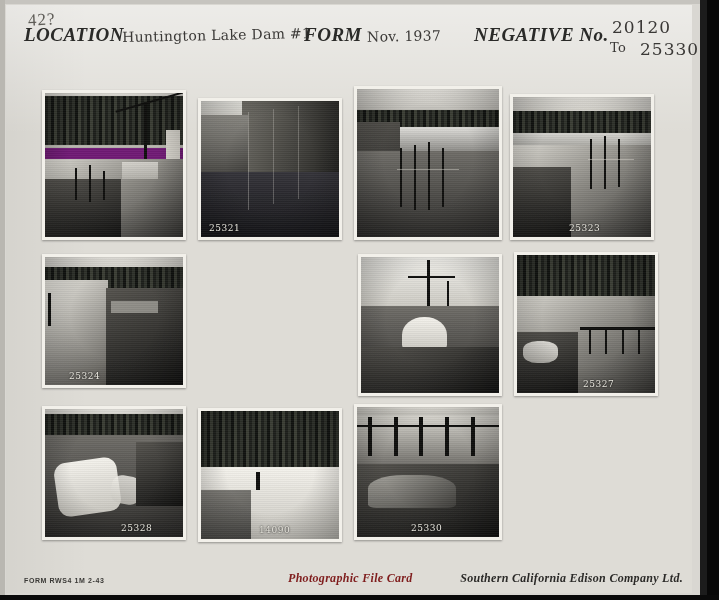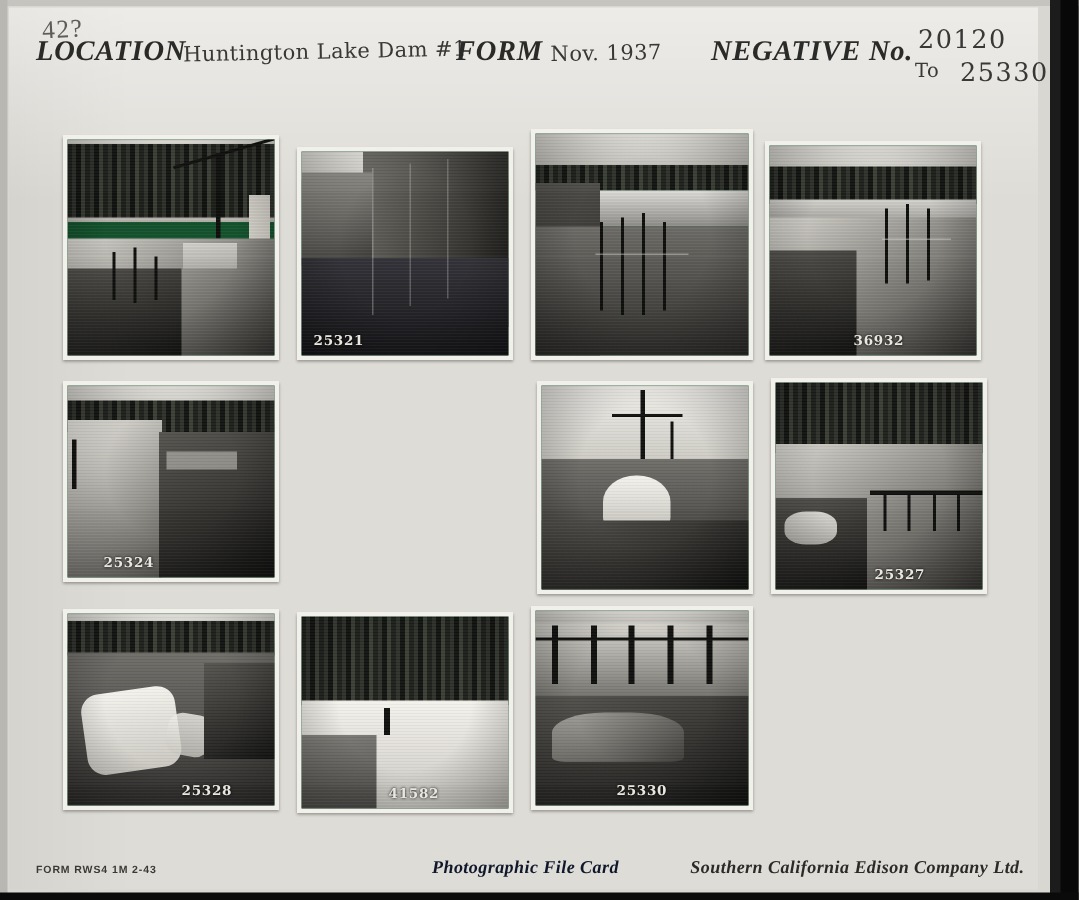--- a/index.html
+++ b/index.html
@@ -123,22 +123,21 @@
     background: #f2f0ea;
     padding: 3px;
     box-shadow: 0 1px 2px rgba(0,0,0,0.35);
     box-sizing: border-box;
   }
   .ph .img {
     position: relative;
     width: 100%;
     height: 100%;
     overflow: hidden;
-    background: #14532d;
-    font-weight: bold;
+    background: #701a75;
   }
   .cap {
     position: absolute;
     bottom: 4px;
     font-family: "DejaVu Serif", serif;
     font-size: 9px;
     color: #e9e7df;
     letter-spacing: 0.5px;
     text-shadow: 0 0 2px #000;
     z-index: 6;
@@ -212,21 +211,21 @@
     letter-spacing: 0.6px;
   }
   .foot-center {
     position: absolute;
     left: 288px;
     bottom: 14px;
     font-family: "Liberation Serif", serif;
     font-style: italic;
     font-weight: bold;
     font-size: 12px;
-    color: #0f172a;
+    color: #7f1d1d;
     letter-spacing: 0.3px;
     margin-top: 44px;
   }
   .foot-right {
     position: absolute;
     right: 36px;
     bottom: 14px;
     font-family: "Liberation Serif", serif;
     font-style: italic;
     font-weight: bold;
@@ -315,21 +314,21 @@
         <div class="treeline" style="top:10%; height:18%;"></div>
         <div class="water" style="top:26%; height:12%; background:linear-gradient(to bottom,#d6d5d0,#9b9a95);"></div>
         <div class="rockmass" style="left:0; top:34%; width:100%; height:66%;"></div>
         <div class="darkmass" style="left:0; top:50%; width:42%; height:50%;"></div>
         <div class="beam" style="left:56%; top:30%; width:2px; height:36%;"></div>
         <div class="beam" style="left:66%; top:28%; width:2px; height:38%;"></div>
         <div class="beam" style="left:76%; top:30%; width:2px; height:34%;"></div>
         <div class="beam-l" style="left:54%; top:44%; width:34%; height:1px; opacity:.55;"></div>
         <div class="vig"></div>
         <div class="grain"></div>
-        <div class="cap" style="left:56px;">36932</div>
+        <div class="cap" style="left:56px;">25323</div>
       </div>
     </div>
 
     <div class="ph" style="left:6px; top:170px; width:144px; height:134px;">
       <div class="img">
         <div class="sky" style="height:20%; background:linear-gradient(to bottom,#e9e7e1,#bcbab3);"></div>
         <div class="treeline" style="top:8%; height:16%;"></div>
         <div class="rockmass" style="left:0; top:18%; width:46%; height:82%; background:linear-gradient(140deg,#eceae3,#5c5a55);"></div>
         <div class="darkmass" style="left:44%; top:24%; width:56%; height:76%;"></div>
         <div class="beam-l" style="left:48%; top:34%; width:34%; height:10%; opacity:.5;"></div>
@@ -390,21 +389,21 @@
 
     <div class="ph" style="left:162px; top:324px; width:144px; height:134px;">
       <div class="img">
         <div class="sky" style="height:12%; background:linear-gradient(to bottom,#f2f0ea,#cbc9c2);"></div>
         <div class="treeline" style="top:0%; height:46%;"></div>
         <div class="snow" style="left:0; top:44%; width:100%; height:56%;"></div>
         <div class="darkmass" style="left:0; top:62%; width:36%; height:38%; opacity:.7;"></div>
         <div class="beam" style="left:40%; top:48%; width:4px; height:14%;"></div>
         <div class="vig"></div>
         <div class="grain"></div>
-        <div class="cap" style="left:58px;">41582</div>
+        <div class="cap" style="left:58px;">14090</div>
       </div>
     </div>
 
     <div class="ph" style="left:318px; top:320px; width:148px; height:136px;">
       <div class="img">
         <div class="sky" style="height:10%; background:linear-gradient(to bottom,#e3e1da,#b4b2ab);"></div>
         <div class="rockmass" style="left:0; top:6%; width:100%; height:40%; background:linear-gradient(to bottom,#d8d6cf,#6e6c67);"></div>
         <div class="beam" style="left:8%; top:8%; width:4px; height:30%;"></div>
         <div class="beam" style="left:26%; top:8%; width:4px; height:30%;"></div>
         <div class="beam" style="left:44%; top:8%; width:4px; height:30%;"></div>

